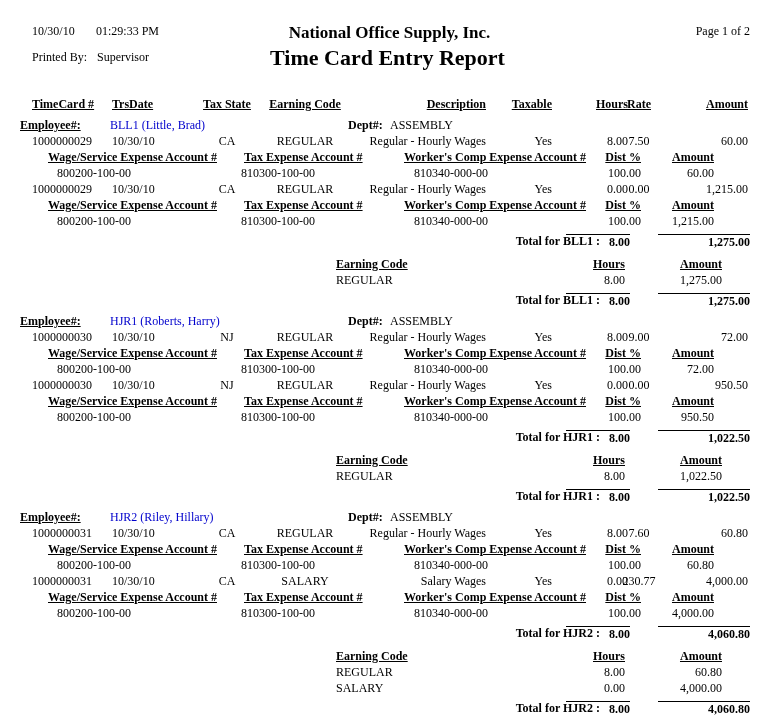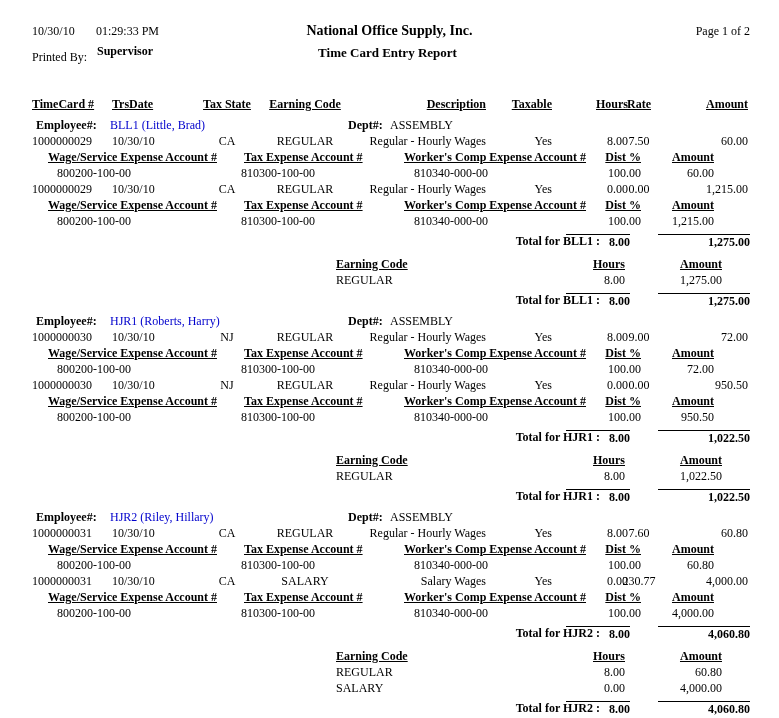--- a/index.html
+++ b/index.html
@@ -6,25 +6,25 @@
   html,body { background:#ffffff; }
   body {
     width:779px; height:718px; overflow:hidden;
     font-family:"Liberation Serif", serif;
     font-size:12px; color:#000;
     position:relative;
   }
   .report-header { position:relative; height:96px; }
   .hdr-date   { position:absolute; left:32px;  top:24px; white-space:nowrap; }
   .hdr-time   { position:absolute; left:96px;  top:24px; white-space:nowrap; }
-  .hdr-company{ position:absolute; left:0; right:0; top:23px; text-align:center; font-weight:bold; font-size:14px; }
+  .hdr-company{ position:absolute; left:0; right:0; top:23px; text-align:center; font-weight:bold; font-size:17px; }
   .hdr-page   { position:absolute; right:29px; top:24px; white-space:nowrap; }
   .hdr-printed-label { position:absolute; left:32px; top:50px; white-space:nowrap; }
-  .hdr-printed-value { position:absolute; left:97px; top:44px; white-space:nowrap;font-weight:bold; }
-  .hdr-title  { position:absolute; left:0; right:4px; top:45px; text-align:center; font-weight:bold; font-size:13px; }
+  .hdr-printed-value { position:absolute; left:97px; top:50px; white-space:nowrap; }
+  .hdr-title  { position:absolute; left:0; right:4px; top:45px; text-align:center; font-weight:bold; font-size:22px; }
 
   .line { position:relative; height:16px; }
   .col  { position:absolute; top:1px; white-space:nowrap; }
   .b { font-weight:bold; }
   .u { text-decoration:underline; }
   .link { color:#0000cc; }
 
   
   .c-timecard { left:32px; }
   .c-trsdate  { left:112px; }
@@ -50,21 +50,21 @@
   .c-total-label  { right:179px; width:220px; text-align:right; }
   .c-total-hours  { right:149px; width:64px;  text-align:right; border-top:1px solid #000; }
   .c-total-amount { right:29px;  width:92px;  text-align:right; border-top:1px solid #000; }
 
   
   .c-ec-code   { left:336px; }
   .c-ec-hours  { right:154px; width:58px; text-align:right; }
   .c-ec-amount { right:57px;  width:76px; text-align:right; }
 
   
-  .emp-label  { left:36px; }
+  .emp-label  { left:20px;text-decoration:underline; }
   .emp-code   { left:110px; }
   .dept-label { left:348px; }
   .dept-value { left:390px; }
 
   .emp-header  { margin-top:5px; }
   .total-row   { margin-top:4px; }
   .earn-header { margin-top:7px; }
   .summary-row { margin-top:4px; }
 </style>
 </head>

